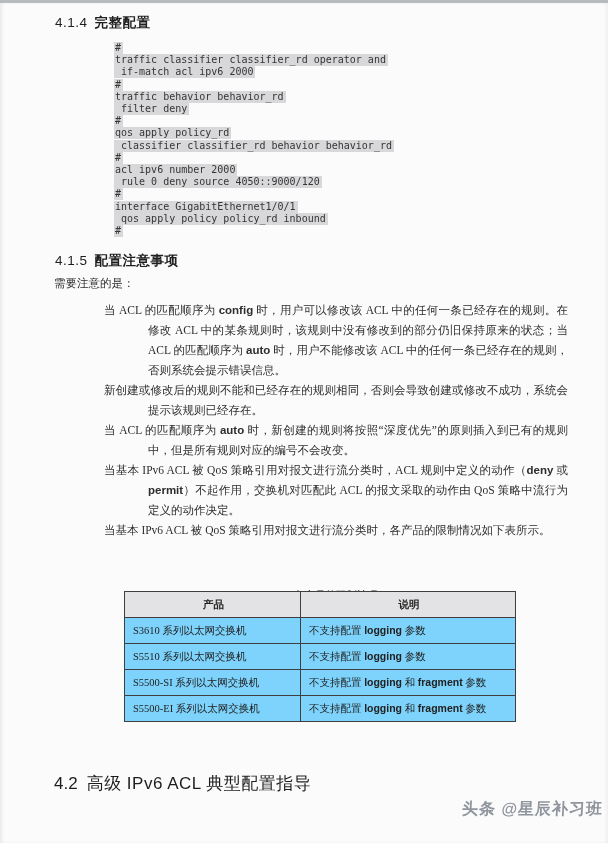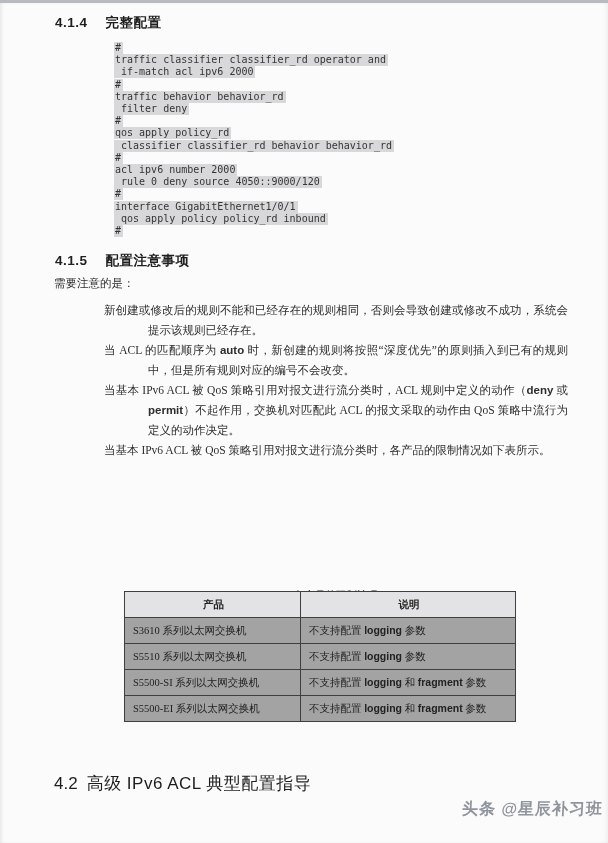--- a/index.html
+++ b/index.html
@@ -13,21 +13,21 @@
     box-shadow:inset 3px 0 4px -2px rgba(0,0,0,.10), inset -3px 0 5px -2px rgba(0,0,0,.07);
     font-family:"Liberation Serif", serif;
     color:#2e2e2e;
   }
   .h3{
     position:absolute;left:55px;
     font-family:"Liberation Sans", sans-serif;
     font-size:13.5px;line-height:17px;color:#1f1f1f;
     letter-spacing:.5px;white-space:nowrap;
   }
-  .h3 .num{font-weight:700;margin-right:18px;}
+  .h3 .num{font-weight:400;margin-right:7px;}
   .h3 .ttl{font-weight:700;}
   #h414{top:11px;}
   #h415{top:249px;}
   .code{
     position:absolute;left:114px;top:39px;
     font-family:"DejaVu Sans Mono", monospace;
     font-size:10px;line-height:12.2px;color:#353535;
   }
   .cl{white-space:pre;}
   .cl .hl{background:#d8d8da;padding:0 2px 1px 1px;white-space:pre;}
@@ -59,21 +59,21 @@
   .limits th,.limits td{
     border:1.4px solid #3f3f3f;
     height:23px;padding:1px 6px 1px 8px;
     vertical-align:middle;
   }
   .limits th{
     background:#e3e3e5;text-align:center;
     font-family:"Liberation Sans", sans-serif;
     font-weight:700;
   }
-  .limits td{background:#a3a3a3;text-align:left;}
+  .limits td{background:#7dd3fc;text-align:left;}
   .col-product{width:176px;}
   .h2{
     position:absolute;left:54px;top:769px;margin:0;
     font-family:"Liberation Sans", sans-serif;
     font-size:17px;line-height:24px;color:#1d1d1d;white-space:nowrap;
   }
   .h2 .num{font-weight:500;margin-right:9px;text-align:right;}
   .h2 .ttl{font-weight:400;letter-spacing:.5px;margin-top:22px;}
   .bottomp{
     position:absolute;left:50px;top:817px;width:545px;margin:0;
@@ -116,20 +116,21 @@
     <div class="cl"><span class="hl">#</span></div>
   </div>
 
   <div class="h3" id="h415">
     <span class="num">4.1.5</span><span class="ttl">配置注意事项</span>
   </div>
 
   <p class="intro">需要注意的是：</p>
 
   <div class="notes">
+    <p class="note"><span>当 ACL 的匹配顺序为 </span><span class="kw">config</span><span> 时，用户可以修改该 ACL 中的任何一条已经存在的规则。在修改 ACL 中的某条规则时，该规则中没有修改到的部分仍旧保持原来的状态；当 ACL 的匹配顺序为 </span><span class="kw">auto</span><span> 时，用户不能修改该 ACL 中的任何一条已经存在的规则，否则系统会提示错误信息。</span></p>
     <p class="note"><span>新创建或修改后的规则不能和已经存在的规则相同，否则会导致创建或修改不成功，系统会提示该规则已经存在。</span></p>
     <p class="note"><span>当 ACL 的匹配顺序为 </span><span class="kw">auto</span><span> 时，新创建的规则将按照“深度优先”的原则插入到已有的规则中，但是所有规则对应的编号不会改变。</span></p>
     <p class="note"><span>当基本 IPv6 ACL 被 QoS 策略引用对报文进行流分类时，ACL 规则中定义的动作（</span><span class="kw">deny</span><span> 或 </span><span class="kw">permit</span><span>）不起作用，交换机对匹配此 ACL 的报文采取的动作由 QoS 策略中流行为定义的动作决定。</span></p>
     <p class="note"><span>当基本 IPv6 ACL 被 QoS 策略引用对报文进行流分类时，各产品的限制情况如下表所示。</span></p>
   </div>
 
   <p class="caption">各产品的限制情况</p>
 
   <table class="limits">
     <colgroup>

